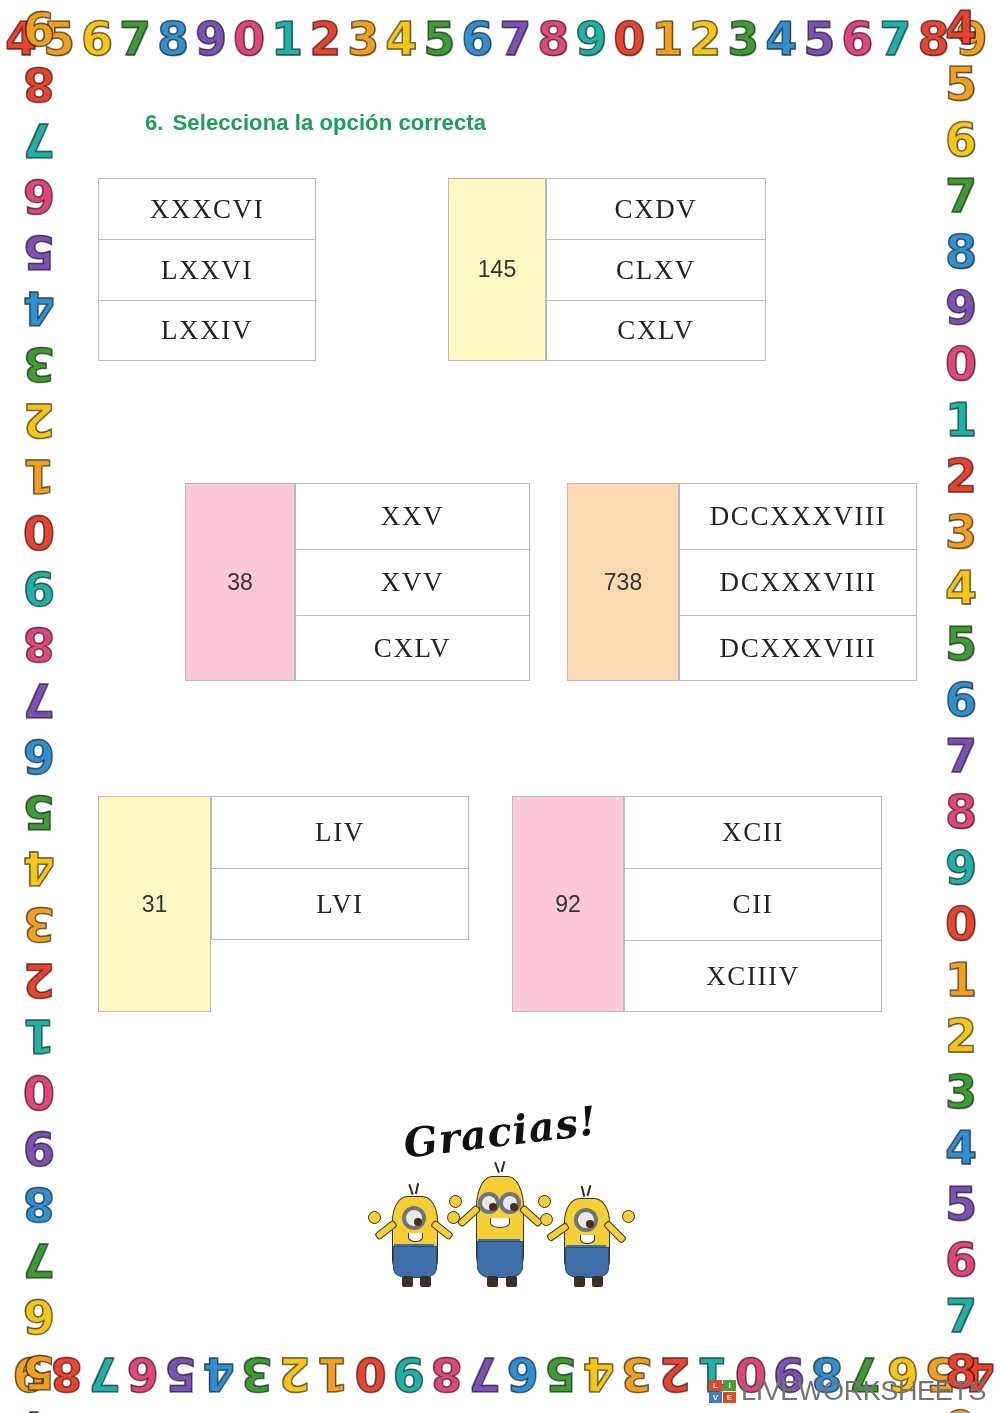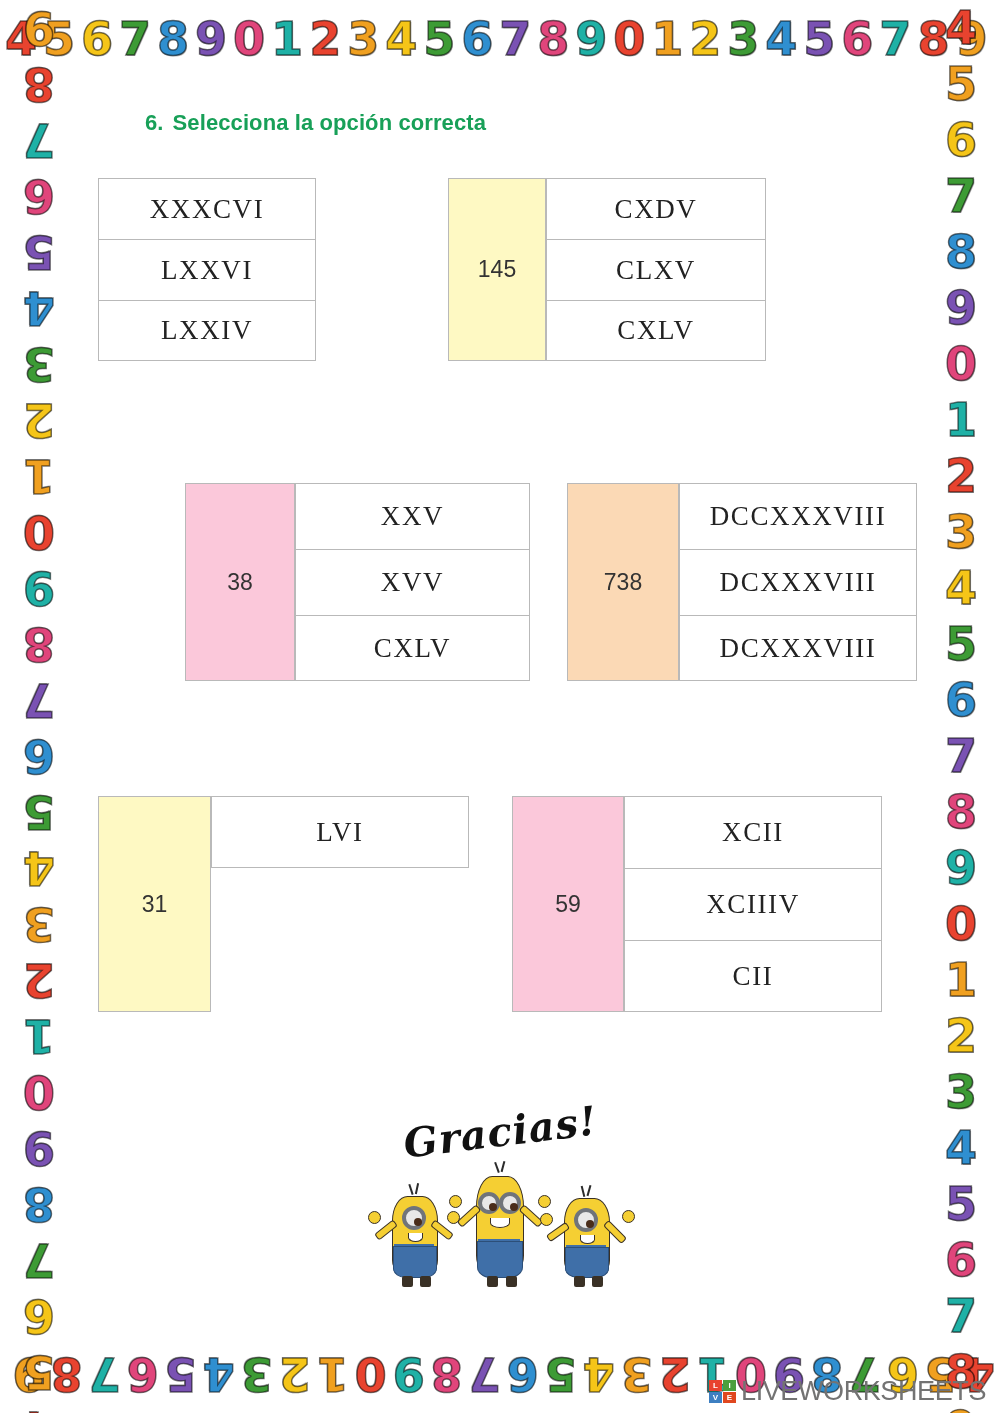--- a/index.html
+++ b/index.html
@@ -429,29 +429,30 @@
           <div class="numbox peach" style="width: 112px; height: 198px;">738</div>
           <div class="options">
             <div class="opt" style="width: 238px; height: 66px;">DCCXXXVIII</div>
             <div class="opt" style="width: 238px; height: 66px;">DCXXXVIII</div>
             <div class="opt" style="width: 238px; height: 66px;">DCXXXVIII</div>
           </div>
         </div>
         <div class="ex" style="left: 18px; top: 718px;">
           <div class="numbox mint" style="width: 113px; height: 216px;">31</div>
           <div class="options">
+            <div class="opt" style="width: 258px; height: 72px;">LIV</div>
             <div class="opt" style="width: 258px; height: 72px;">LVI</div>
           </div>
         </div>
         <div class="ex" style="left: 432px; top: 718px;">
-          <div class="numbox pink" style="width: 112px; height: 216px;">59</div>
+          <div class="numbox pink" style="width: 112px; height: 216px;">92</div>
           <div class="options">
             <div class="opt" style="width: 258px; height: 72px;">XCII</div>
+            <div class="opt" style="width: 258px; height: 72px;">CII</div>
             <div class="opt" style="width: 258px; height: 72px;">XCIIIV</div>
-            <div class="opt" style="width: 258px; height: 72px;">CII</div>
           </div>
         </div>
       </div>
 
     <div class="thanks">
       <div class="gracias">Gracias!</div>
 
       <div class="minions">
 
         <div class="minion" style="left:8px; width:72px; height:92px;">

